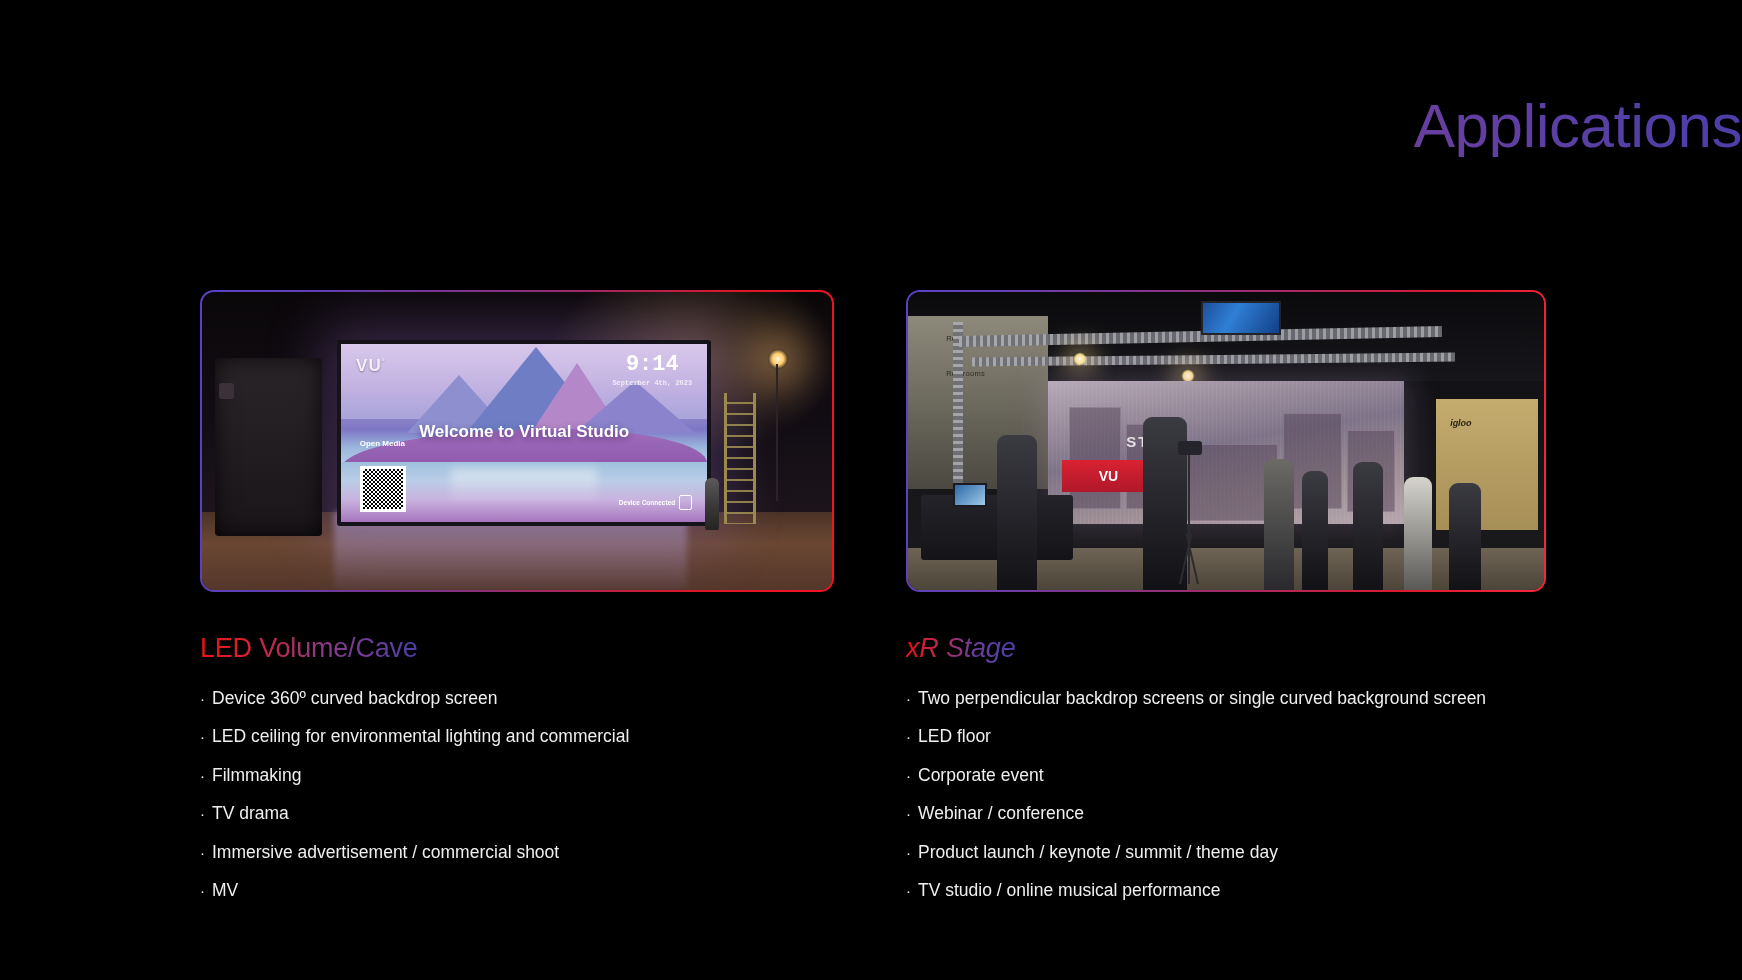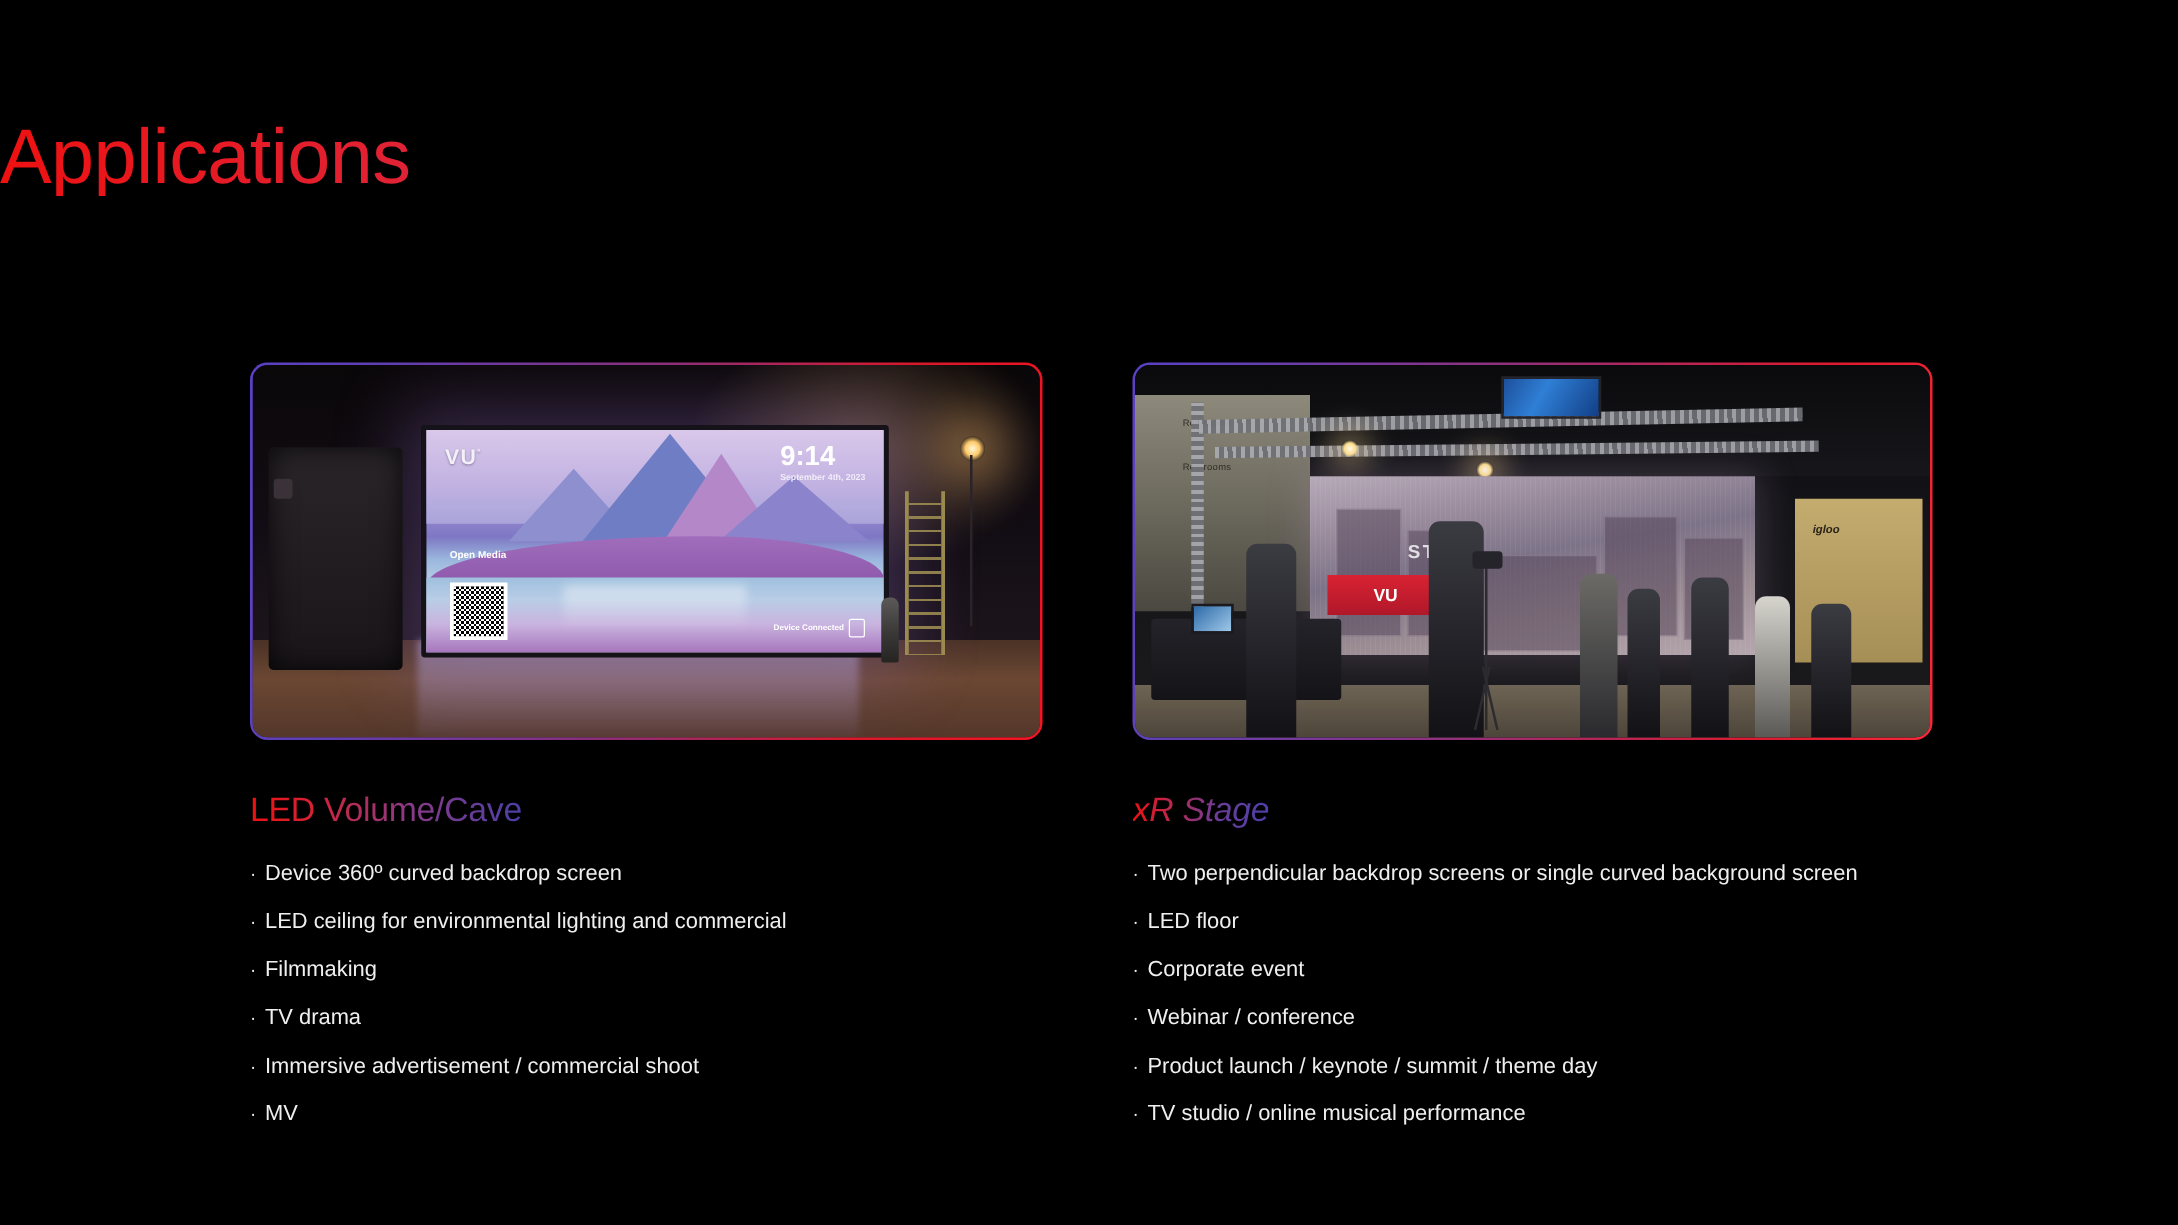--- a/index.html
+++ b/index.html
@@ -15,21 +15,21 @@
     color: #ffffff;
     position: relative;
   }
 
   
   #slide-title {
     position: absolute;
     top: 95px;
     left: 0;
     width: 100%;
-    text-align: left;
+    text-align: right;
     font-size: 62px;
     font-weight: 500;
     letter-spacing: -0.5px;
     background: linear-gradient(90deg, #ee1111 0%, #e02234 18%, #a63a73 45%, #7a3e9a 70%, #4b3fa8 100%);
     -webkit-background-clip: text;
     background-clip: text;
     -webkit-text-fill-color: transparent;
     color: transparent;
     line-height: 1;
   }
@@ -149,21 +149,22 @@
   }
 
   .vu-logo {
     position: absolute; left: 4%; top: 7%;
     font-size: 17px; font-weight: 700; letter-spacing: 1px;
     color: #f3f0fa; text-shadow: 0 1px 2px rgba(0,0,0,0.35);
   }
   .vu-logo sup { font-size: 7px; vertical-align: super; }
   .wall-clock {
     position: absolute; right: 4%; top: 6%;
-    text-align: left;
+    text-align: center;
+    font-family: Liberation Mono, monospace;
   }
   .wall-clock .t { font-size: 22px; font-weight: 700; color: #ffffff; line-height: 1; }
   .wall-clock .d { font-size: 7px; font-weight: 600; color: #f0ecf8; margin-top: 3px; }
   .wall-welcome {
     position: absolute; left: 0; right: 0; top: 44%;
     text-align: center;
     font-size: 17px; font-weight: 700; color: #ffffff;
     text-shadow: 0 2px 6px rgba(40,20,70,0.5);
   }
   .open-media-block { position: absolute; left: 5%; bottom: 6%; }
@@ -401,20 +402,21 @@
 
         <div class="vu-logo">
           <span>VU</span><sup>°</sup>
         </div>
 
         <div class="wall-clock">
           <div class="t">9:14</div>
           <div class="d">September 4th, 2023</div>
         </div>
 
+        <div class="wall-welcome">Welcome to Virtual Studio</div>
 
         <div class="open-media-block">
           <div class="open-media-label">Open Media</div>
           <div class="qr-code">
               <div class="qr-inner"></div>
             </div>
         </div>
 
         <div class="device-connected">
           <span>Device Connected</span>

